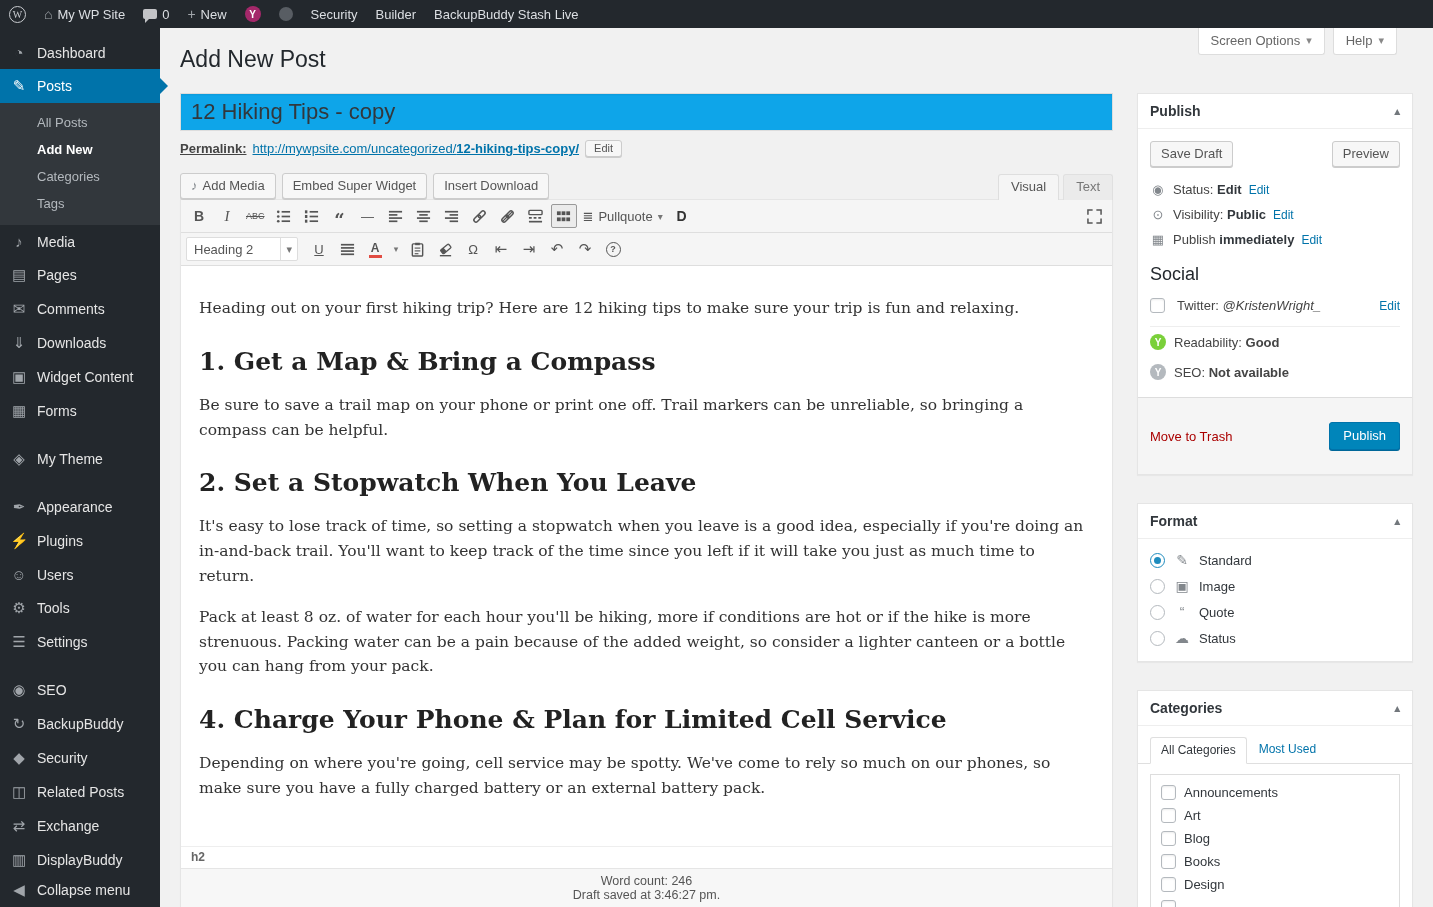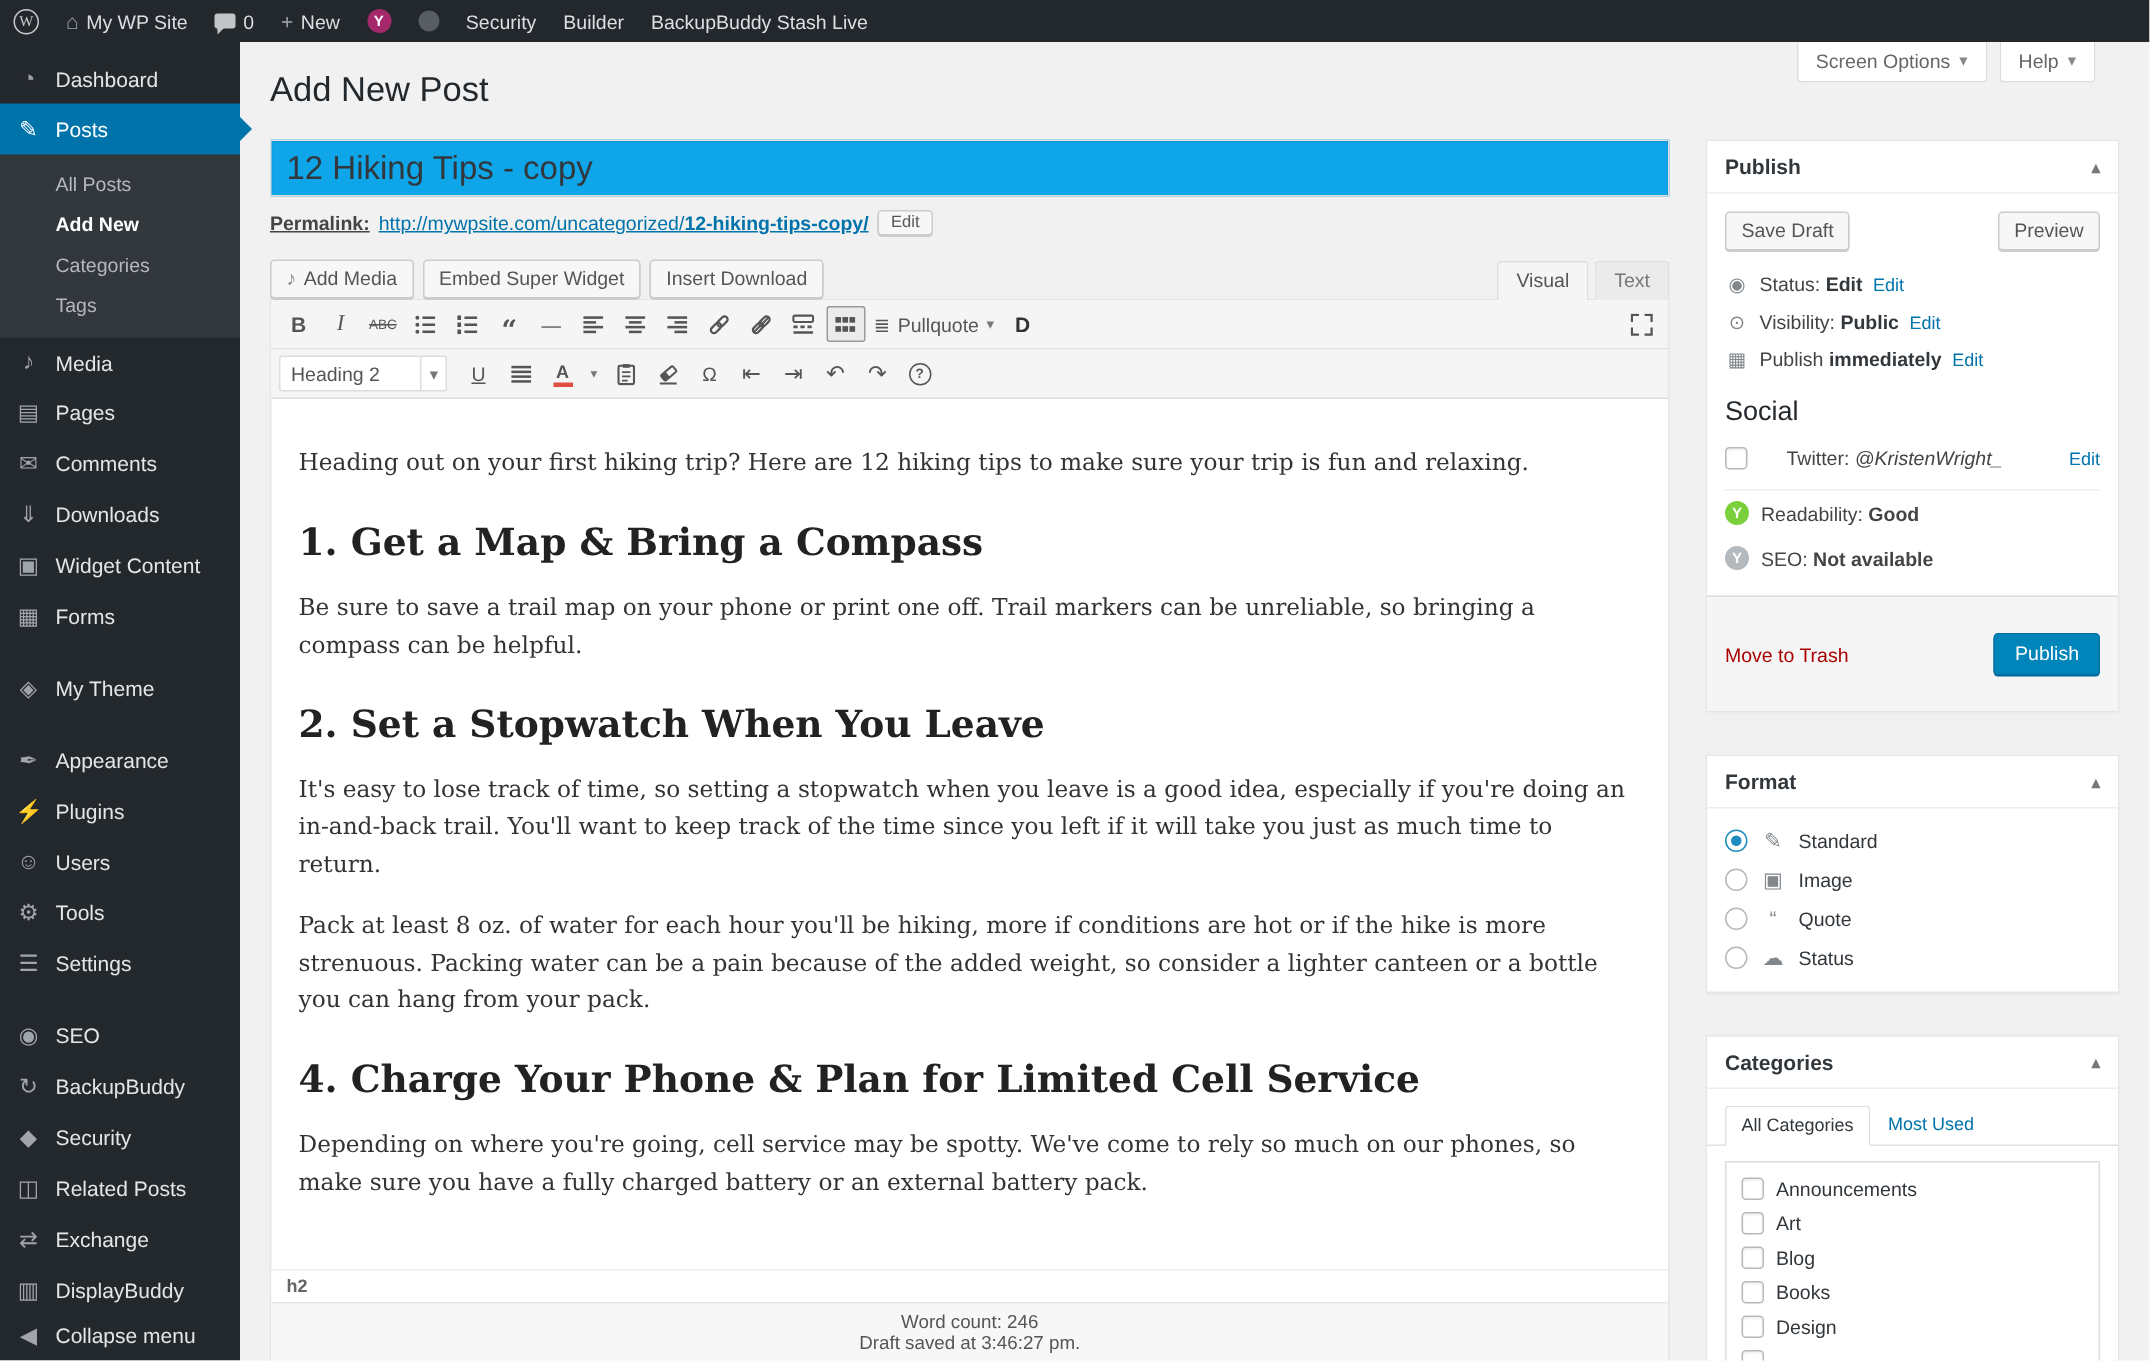--- a/index.html
+++ b/index.html
@@ -94,21 +94,21 @@
   .postbox { background: #fff; border: 1px solid #e5e5e5; box-shadow: 0 1px 1px rgba(0,0,0,.04); margin-bottom: 28px; }
   .pb-head { padding: 9px 12px; border-bottom: 1px solid #eee; display: flex; justify-content: space-between; align-items: center; font-size: 14px; font-weight: bold; color: #32373c; cursor: pointer; }
   .pb-toggle { color: #72777c; font-size: 11px; }
   .pb-body { padding: 8px 12px 10px; }
   .pb-buttons { display: flex; justify-content: space-between; padding: 4px 0 10px; }
   .misc-row { display: flex; align-items: center; gap: 7px; padding: 5px 0; font-size: 13px; color: #444; }
   .misc-ico { width: 16px; text-align: center; color: #82878c; font-size: 13px; flex: none; }
   .misc-row b { color: #32373c; }
   .editlink { color: #0073aa; font-size: 12px; }
   #social-head { font-size: 18px; font-weight: 400; color: #23282d; margin: 12px 0 4px; }
-  #twitter-row { display: flex; align-items: center; gap: 26px; padding: 9px 0 13px; border-bottom: 1px solid #eee; font-size: 13px; }
+  #twitter-row { display: flex; align-items: center; gap: 12px; padding: 9px 0 13px; border-bottom: 1px solid #eee; font-size: 13px; }
   #twitter-row .editlink { margin-left: auto; }
   .handle { font-style: italic; }
   .checkbox { width: 15px; height: 15px; border: 1px solid #b4b9be; border-radius: 3px; background: #fff; box-shadow: inset 0 1px 2px rgba(0,0,0,.08); flex: none; }
   .yrow { display: flex; align-items: center; gap: 8px; padding: 7px 0; font-size: 13px; }
   .ycirc { width: 16px; height: 16px; border-radius: 50%; color: #fff; font-size: 10px; font-weight: bold; display: grid; place-items: center; flex: none; }
   .ycirc.good { background: #7ad03a; }
   .ycirc.gray { background: #b4b9be; }
   .pb-foot { display: flex; justify-content: space-between; align-items: center; padding: 24px 12px; background: #f5f5f5; border-top: 1px solid #ddd; }
   #trash-link { color: #a00; font-size: 13px; }
   #publish-btn { background: #0085ba; border: 1px solid #0073aa; box-shadow: 0 1px 0 #006799; color: #fff; border-radius: 3px; font-size: 13px; padding: 5px 13px 6px; }

